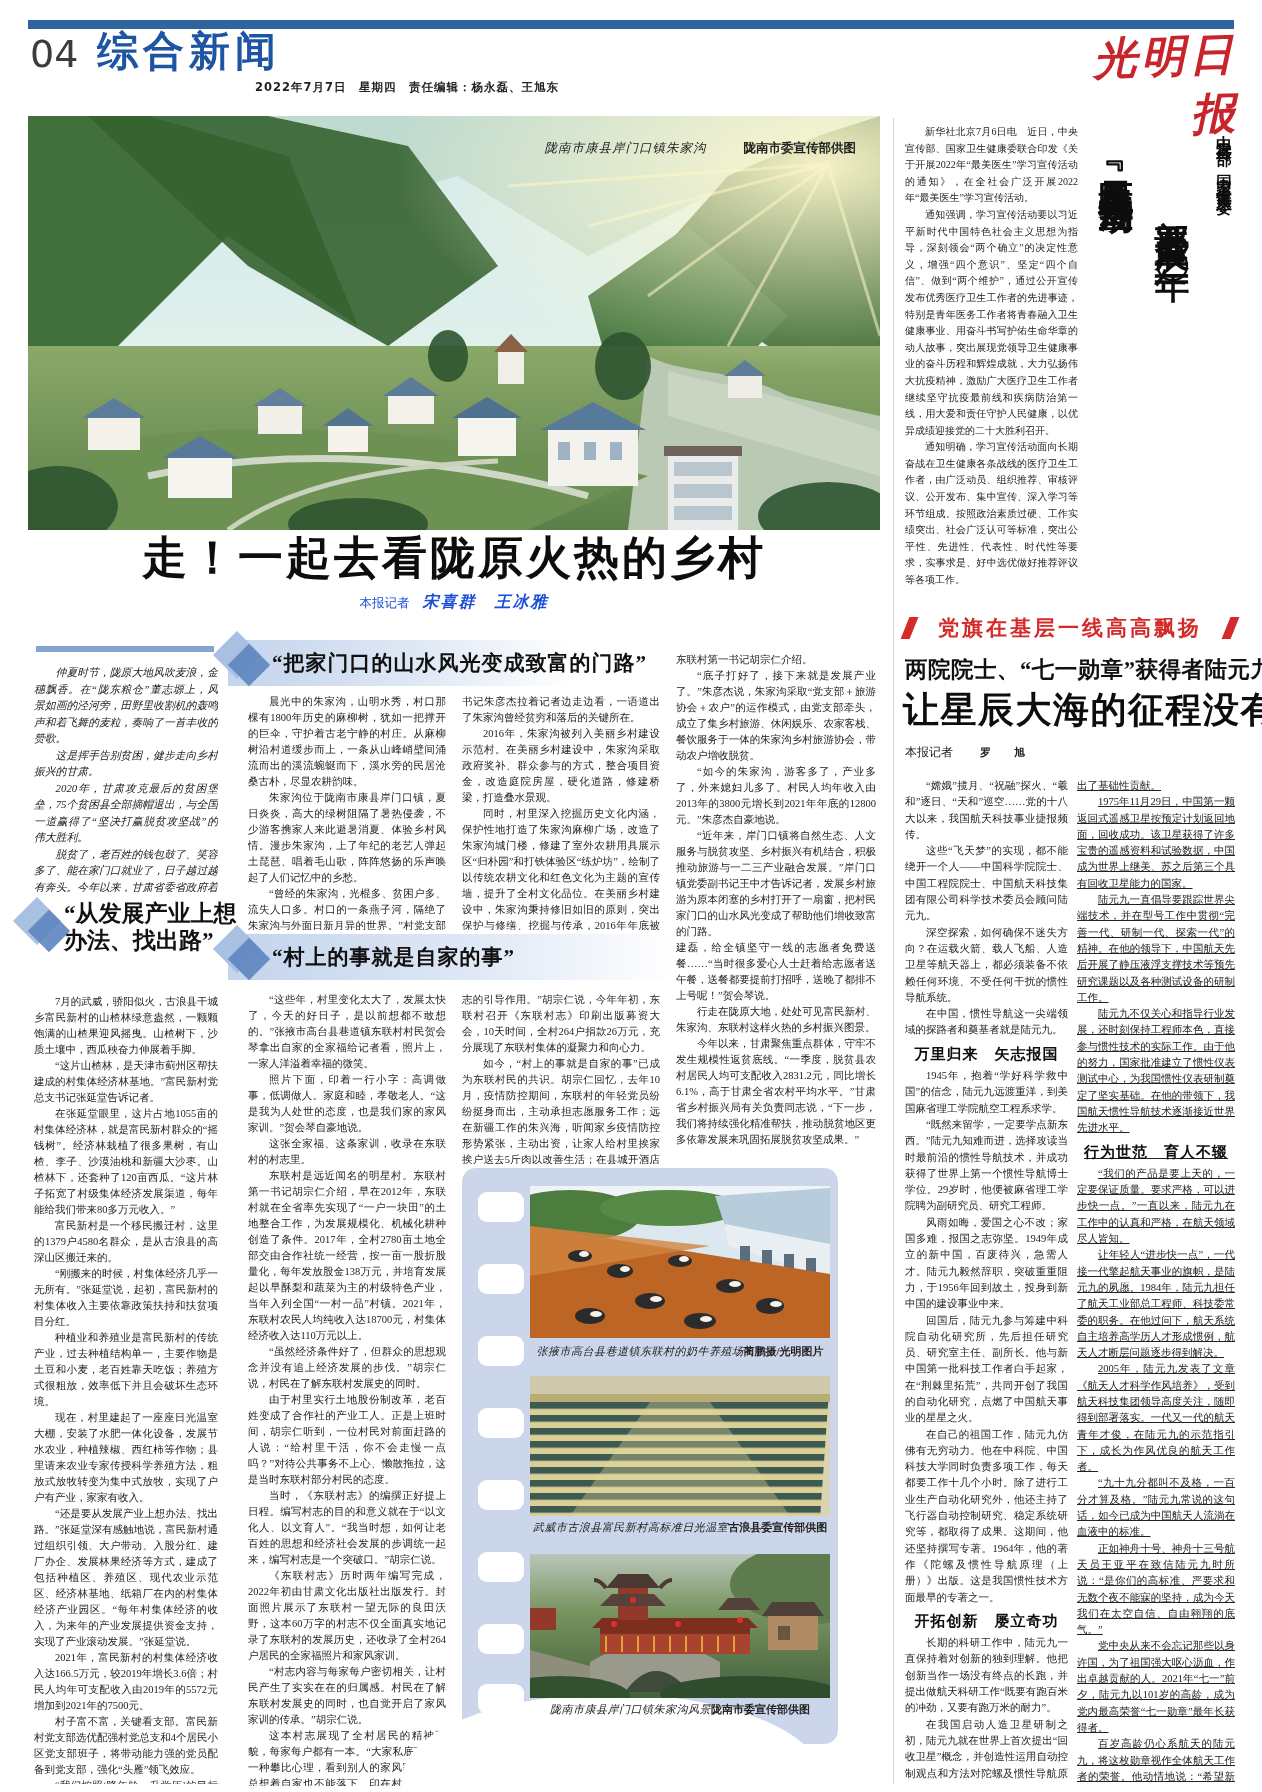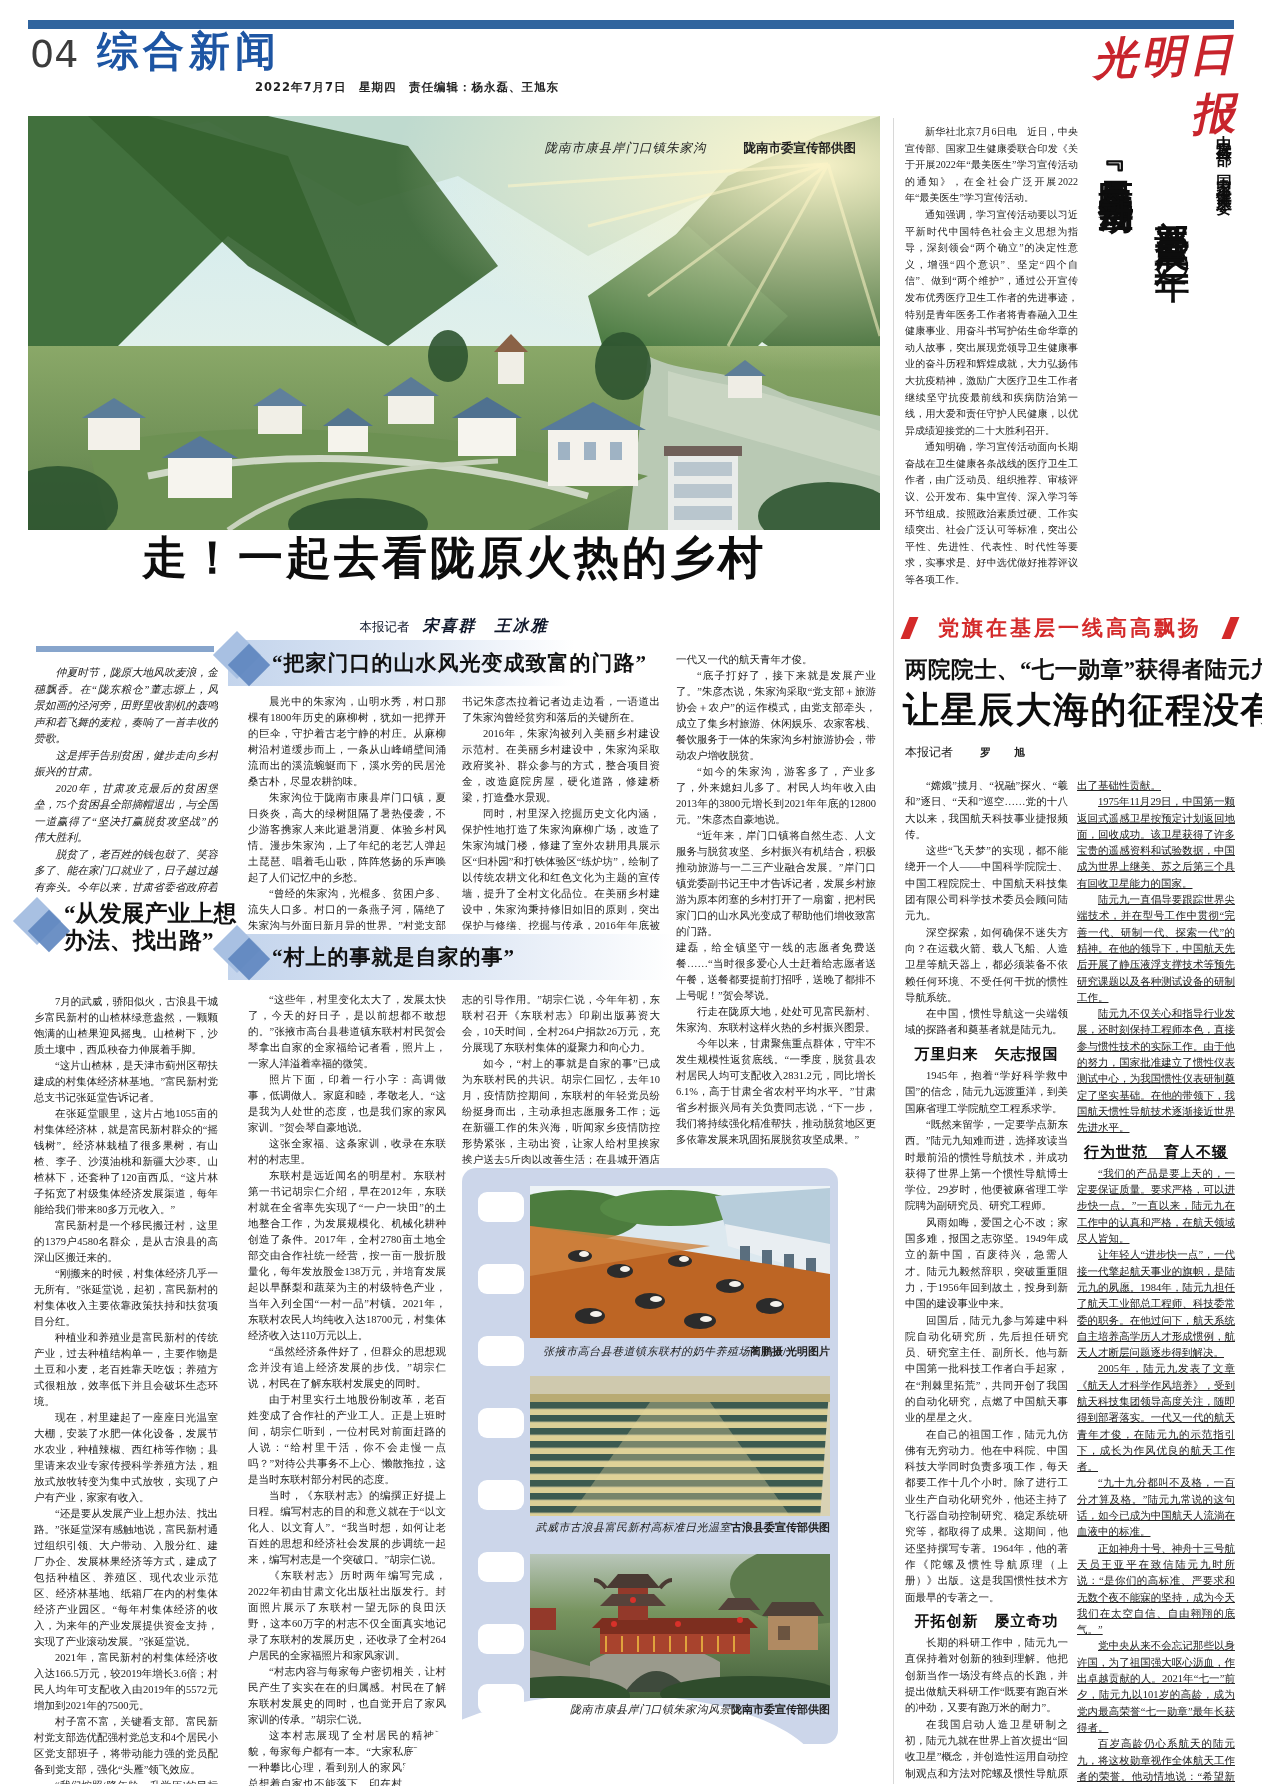--- a/index.html
+++ b/index.html
@@ -21,21 +21,21 @@
   
   .mainphoto{left:28px;top:116px;width:852px;height:414px;overflow:hidden;}
   .mainphoto svg{display:block;}
   .photo-cap{top:24px;left:0;width:828px;text-align:right;font-size:12.5px;color:#222;}
   .photo-cap .loc{font-style:italic;letter-spacing:1px;}
   .photo-cap .credit{font-family:"DejaVu Sans",sans-serif;font-weight:bold;margin-left:34px;}
 
   
   .feat-hl{left:28px;top:528px;width:852px;text-align:center;font-size:45px;font-weight:900;
            letter-spacing:3px;color:#0d0d0d;font-family:"Liberation Serif",serif;}
-  .feat-by{left:28px;top:616px;width:852px;text-align:center;font-size:12.5px;color:#0f172a;}
+  .feat-by{left:28px;top:592px;width:852px;text-align:center;font-size:12.5px;color:#1d4ed8;}
   .feat-by .names{font-size:16px;font-weight:bold;font-style:italic;letter-spacing:2px;margin-left:10px;}
 
   
   .banner{height:46px;background:linear-gradient(to right,#c3d4ec 0%,#dfe8f5 55%,rgba(223,232,245,0) 100%);
           display:flex;align-items:center;}
   .banner .txt{font-size:21px;font-weight:900;color:#111;letter-spacing:1px;margin-left:44px;white-space:nowrap;}
   .diamond{position:absolute;left:-14px;top:-8px;width:62px;height:62px;}
   .diamond .d1{position:absolute;left:6px;top:6px;width:34px;height:34px;background:#a8c0e2;transform:rotate(45deg);}
   .diamond .d2{position:absolute;left:20px;top:18px;width:30px;height:30px;background:#5d85bf;transform:rotate(45deg);opacity:.9;}
   .bannerA{left:228px;top:640px;width:346px;}
@@ -57,21 +57,21 @@
   .c2bot{left:248px;top:992px;width:198px;height:794px;}
   .c3top{left:462px;top:694px;width:198px;height:236px;}
   .c3bot{left:462px;top:992px;width:198px;height:172px;}
   .c4col{left:676px;top:652px;width:200px;height:512px;}
 
   
   .strip{left:462px;top:1168px;width:376px;height:576px;background:#ccd6ea;border-radius:14px;}
   .perf{position:absolute;left:16px;width:46px;height:30px;background:#ffffff;border-radius:9px;}
   .scallop{position:absolute;left:-60px;bottom:-120px;width:420px;height:170px;background:#ffffff;border-radius:50%;}
   .mini{position:absolute;left:68px;width:300px;overflow:hidden;}
-  .minicap{position:absolute;left:68px;width:300px;display:flex;justify-content:flex-end;
+  .minicap{position:absolute;left:68px;width:300px;display:flex;justify-content:center;
            font-size:11px;color:#222;}
   .minicap .cap{font-style:italic;letter-spacing:.5px;}
   .minicap .cr{font-family:Liberation Serif, serif;font-weight:bold;}
 
   
   .vrule{left:893px;top:118px;width:1px;height:1666px;background:#d8d8d8;}
   .medic-body{left:905px;top:124px;width:173px;height:480px;font-size:10px;line-height:16.6px;}
   .medic-body p{margin:0;text-indent:2em;text-align:justify;}
   .vtitle{left:1082px;top:114px;width:152px;height:494px;}
   .vcol{position:absolute;writing-mode:vertical-rl;color:#0d0d0d;}
@@ -276,21 +276,21 @@
   <div class="abs col midbody c3top">
       <p class="cont">书记朱彦杰拉着记者边走边看，一语道出了朱家沟曾经贫穷和落后的关键所在。</p>
       <p>2016年，朱家沟被列入美丽乡村建设示范村。在美丽乡村建设中，朱家沟采取政府奖补、群众参与的方式，整合项目资金，改造庭院房屋，硬化道路，修建桥梁，打造叠水景观。</p>
       <p>同时，村里深入挖掘历史文化内涵，保护性地打造了朱家沟麻柳广场，改造了朱家沟城门楼，修建了室外农耕用具展示区“归朴园”和打铁体验区“练炉坊”，绘制了以传统农耕文化和红色文化为主题的宣传墙，提升了全村文化品位。在美丽乡村建设中，朱家沟秉持修旧如旧的原则，突出保护与修缮、挖掘与传承，2016年年底被收</p>
     </div>
   <div class="abs col midbody c3bot">
       <p class="cont">志的引导作用。”胡宗仁说，今年年初，东联村召开《东联村志》印刷出版募资大会，10天时间，全村264户捐款26万元，充分展现了东联村集体的凝聚力和向心力。</p>
       <p>如今，“村上的事就是自家的事”已成为东联村民的共识。胡宗仁回忆，去年10月，疫情防控期间，东联村的年轻党员纷纷挺身而出，主动承担志愿服务工作；远在新疆工作的朱兴海，听闻家乡疫情防控形势紧张，主动出资，让家人给村里挨家挨户送去5斤肉以改善生活；在县城开酒店的朱</p>
     </div>
   <div class="abs col midbody c4col">
-      <p class="cont">一代又一代的航天青年才俊。</p>
+      <p class="cont">东联村第一书记胡宗仁介绍。</p>
       <p>“底子打好了，接下来就是发展产业了。”朱彦杰说，朱家沟采取“党支部＋旅游协会＋农户”的运作模式，由党支部牵头，成立了集乡村旅游、休闲娱乐、农家客栈、餐饮服务于一体的朱家沟乡村旅游协会，带动农户增收脱贫。</p>
       <p>“如今的朱家沟，游客多了，产业多了，外来媳妇儿多了。村民人均年收入由2013年的3800元增长到2021年年底的12800元。”朱彦杰自豪地说。</p>
       <p>“近年来，岸门口镇将自然生态、人文服务与脱贫攻坚、乡村振兴有机结合，积极推动旅游与一二三产业融合发展。”岸门口镇党委副书记王中才告诉记者，发展乡村旅游为原本闭塞的乡村打开了一扇窗，把村民家门口的山水风光变成了帮助他们增收致富的门路。</p>
       <p class="cont">建磊，给全镇坚守一线的志愿者免费送餐……“当时很多爱心人士赶着给志愿者送午餐，送餐都要提前打招呼，送晚了都排不上号呢！”贺会琴说。</p>
       <p>行走在陇原大地，处处可见富民新村、朱家沟、东联村这样火热的乡村振兴图景。</p>
       <p>今年以来，甘肃聚焦重点群体，守牢不发生规模性返贫底线。“一季度，脱贫县农村居民人均可支配收入2831.2元，同比增长6.1%，高于甘肃全省农村平均水平。”甘肃省乡村振兴局有关负责同志说，“下一步，我们将持续强化精准帮扶，推动脱贫地区更多依靠发展来巩固拓展脱贫攻坚成果。”</p>
     </div>
 
   <div class="abs strip">
     <div class="perf" style="top:24px"></div>

